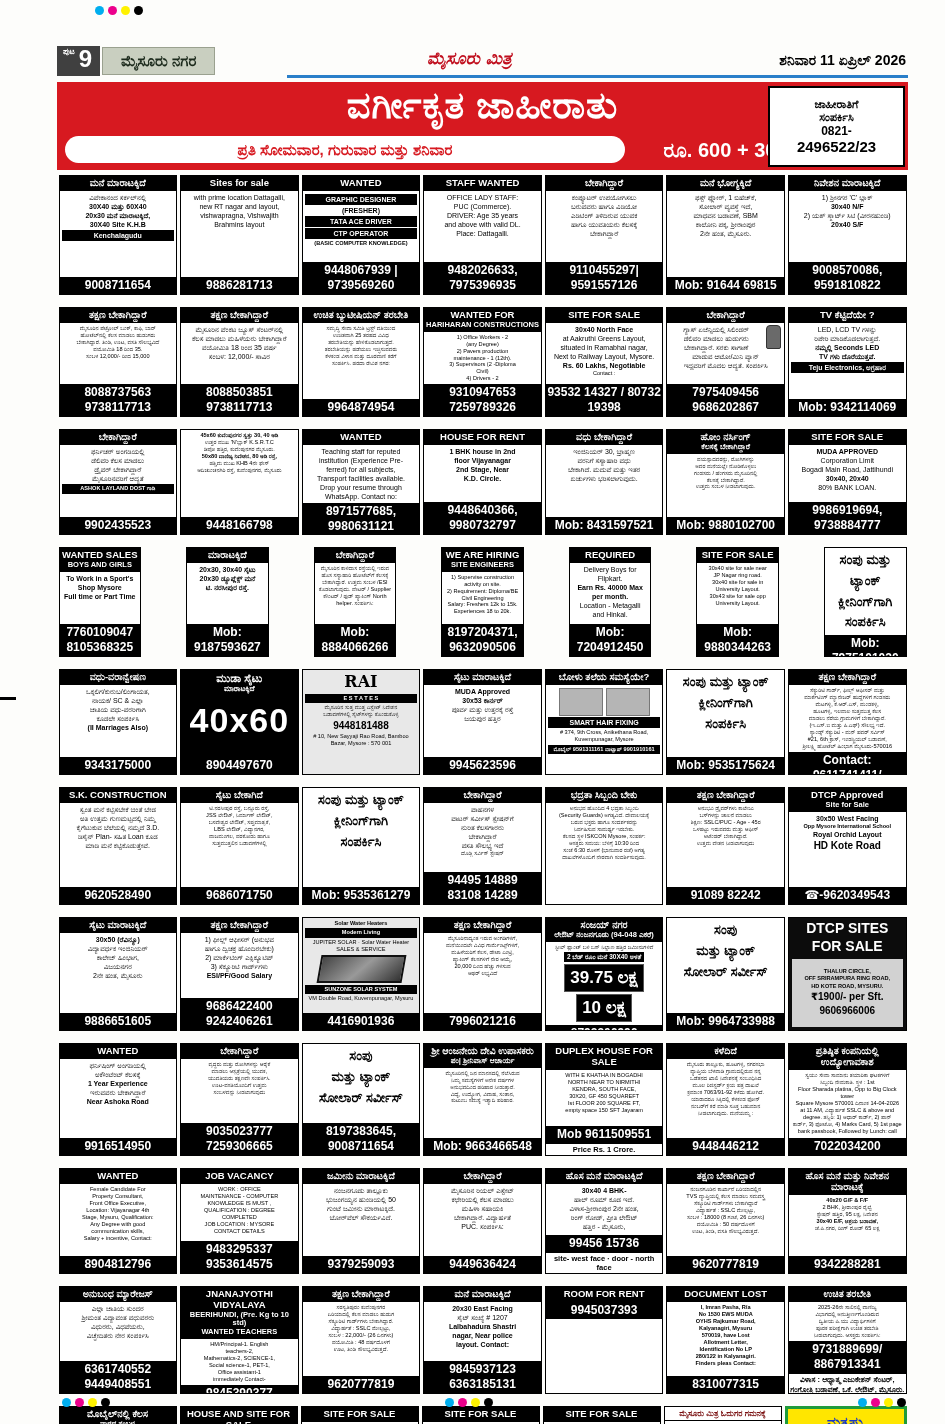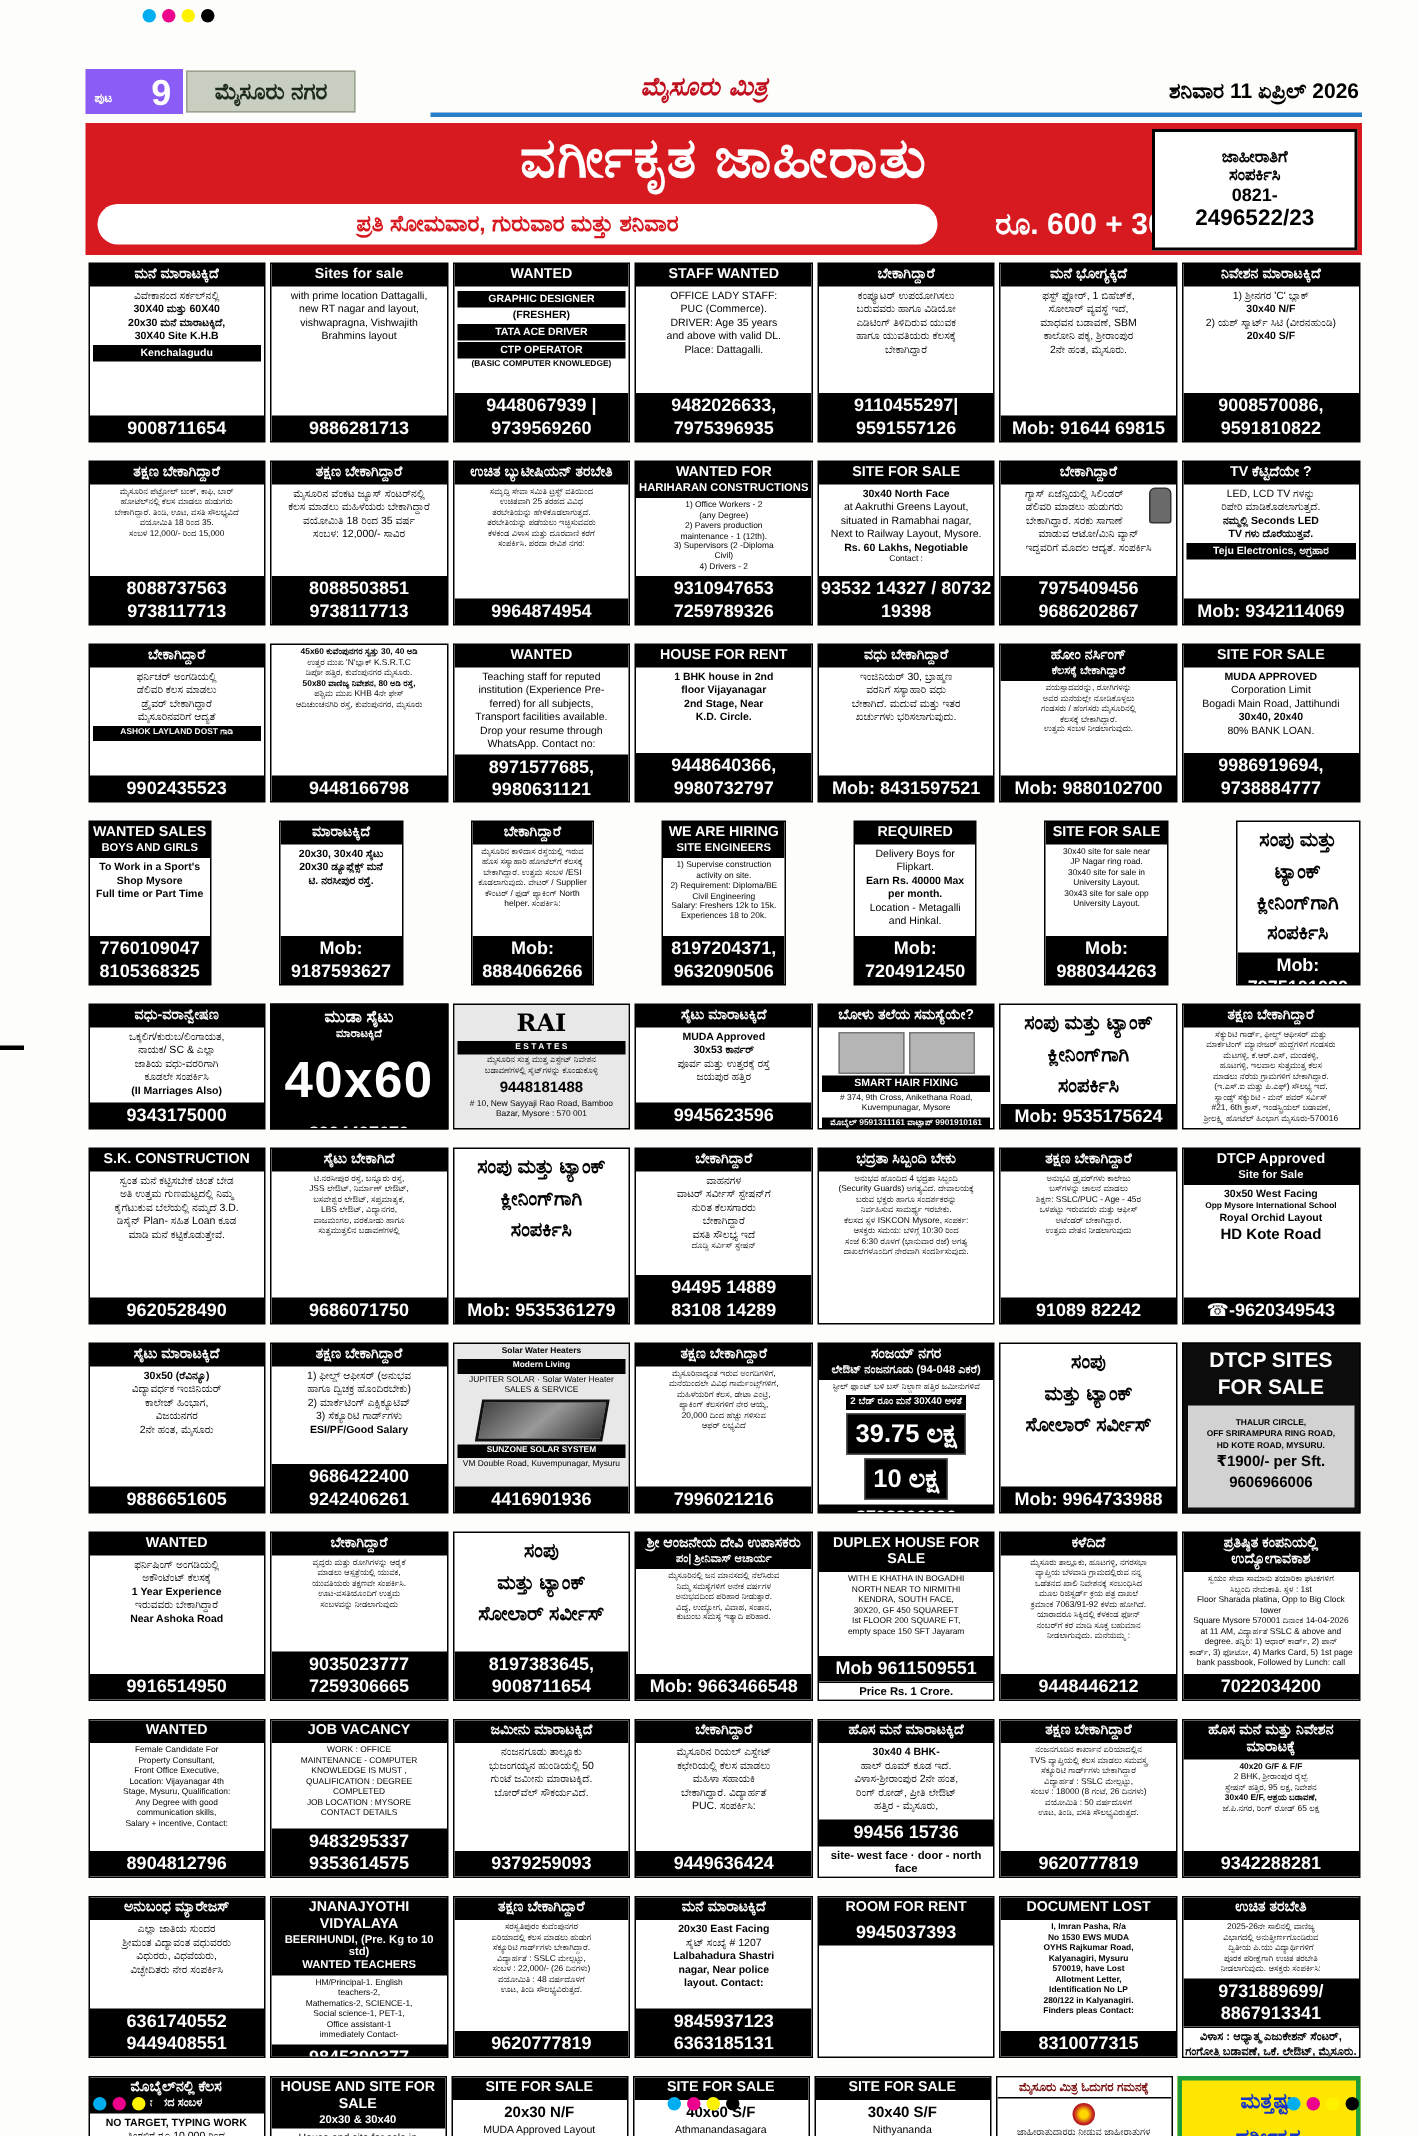--- a/index.html
+++ b/index.html
@@ -1,21 +1,21 @@
 <!DOCTYPE html>
 <html><head>
 <meta charset="utf-8">
 <style>
   html,body{margin:0;padding:0;}
   body{width:945px;height:1424px;background:#fdfdfb;position:relative;
        font-family:"Liberation Sans","DejaVu Sans",sans-serif;color:#000;}
   .content{position:absolute;left:57px;top:46px;width:851px;}
   
   .masthead{display:flex;align-items:center;height:30px;position:relative;}
-  .pagebox{background:#8b5cf6;color:#fff;display:flex;align-items:flex-end;padding:1px 8px 1px 6px;height:28px;gap:22px;}
+  .pagebox{background:#404040;color:#fff;display:flex;padding:1px 8px 1px 6px;height:28px;}
   .pagebox .lbl{font-size:8px;font-weight:bold;margin:0 4px 4px 0;}
   .pagebox .num{font-size:24px;font-weight:bold;line-height:1;}
   .sectionbox{background:#c9cfc0;border:1px solid #9aa18f;height:26px;display:flex;align-items:center;
               padding:0 18px;font-size:15px;font-weight:bold;color:#1c2a1c;margin-left:2px;}
   .papername{position:absolute;left:370px;top:2px;color:#c00f1e;font-size:17px;font-weight:bold;
              font-style:italic;font-family:"DejaVu Serif","Liberation Serif",serif;}
   .dateline{position:absolute;right:2px;top:6px;font-size:14px;font-weight:bold;}
   .bluerule{position:absolute;left:230px;right:0;top:29px;height:3px;background:#2a7fc9;}
   
   .banner{position:relative;height:88px;background:#d71920;margin-top:6px;}
@@ -530,21 +530,21 @@
           <div class="ad-body">
             <div class="ad-line lg">ಸಂಪು ಮತ್ತು ಟ್ಯಾಂಕ್</div>
             <div class="ad-line lg">ಕ್ಲೀನಿಂಗ್‌ಗಾಗಿ</div>
             <div class="ad-line lg">ಸಂಪರ್ಕಿಸಿ</div>
           </div>
           <div class="ad-phones">
             <div class="ad-phone-line">Mob: 7975101020</div>
           </div>
         </div>
       </div>
-      <div class="ad-row" style="height: 84px;">
+      <div class="ad-row" style="height: 106px;">
         <div class="ad">
           <div class="ad-title">
             <div>ವಧು-ವರಾನ್ವೇಷಣ</div>
           </div>
           <div class="ad-body">
             <div class="ad-line">ಒಕ್ಕಲಿಗ/ಕುರುಬ/ಲಿಂಗಾಯತ,</div>
             <div class="ad-line">ನಾಯಕ/ SC &amp; ಎಲ್ಲಾ</div>
             <div class="ad-line">ಜಾತಿಯ ವಧು-ವರರಿಗಾಗಿ</div>
             <div class="ad-line">ಕೂಡಲೇ ಸಂಪರ್ಕಿಸಿ</div>
             <div class="ad-line bold">(II Marriages Also)</div>

